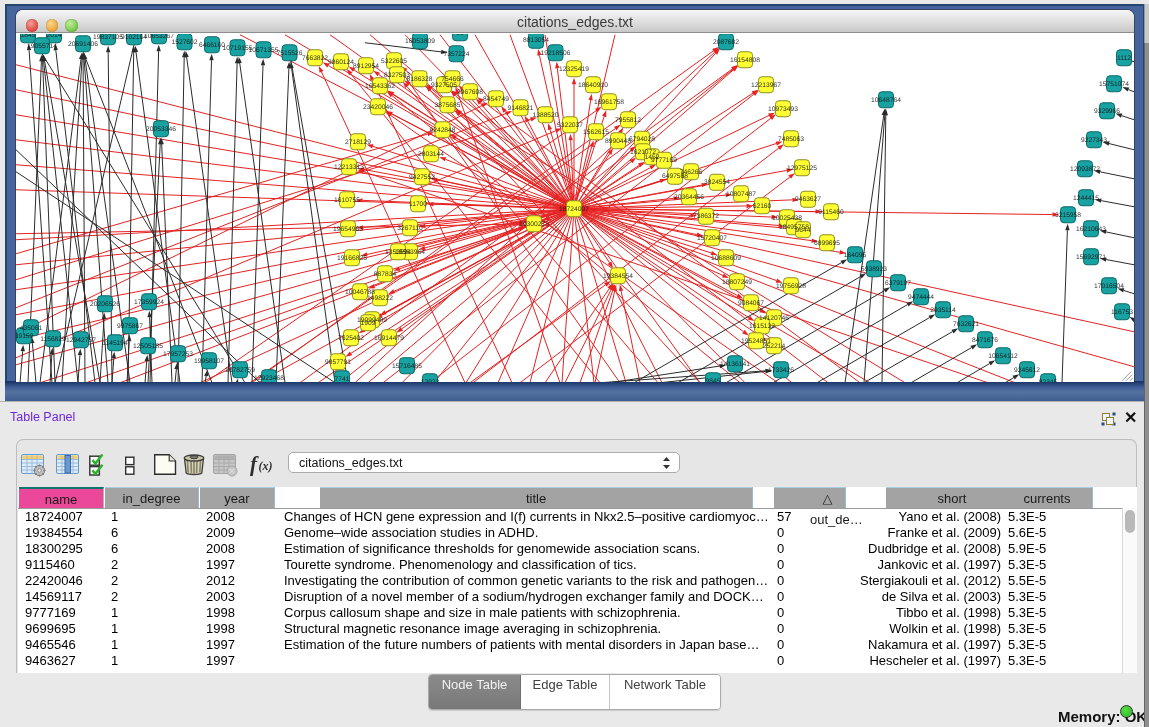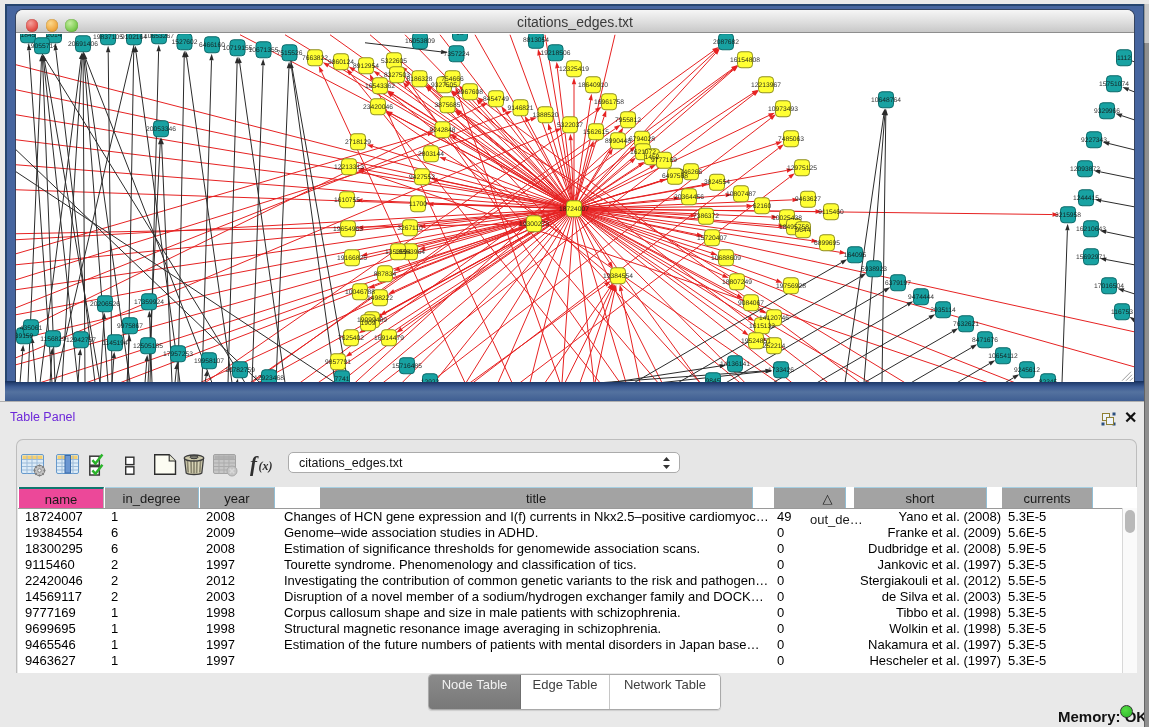--- a/index.html
+++ b/index.html
@@ -844,30 +844,30 @@
             <path d="M4.5 13 L8 9 L1 9 Z" fill="#333"></path>
 </svg></span>
       </div>
     <div id="tbl">
       <div id="thead">
         <div class="th" style="left:1px; width:85px; background:#ec4899; border-right:1px solid #b5b5b5; border-top:2px solid #0f766e;">name</div>
         <div class="th" style="left:87px; width:94px;">in_degree</div>
         <div class="th" style="left:182px; width:75px;">year</div>
         <div class="th" style="left:258px; width:433px;margin-left:44px;">title</div>
         <div class="th" style="left:756px; width:72px;padding-left:36px;">△ out_de…</div>
-        <div class="th" style="left:836px; width:133px;">short</div>
+        <div class="th" style="left:868px; width:133px;">short</div>
         <div class="th" style="left:984px; width:91px;">currents</div>
       </div>
       <div id="tbody">
 <div class="tr">
             <div class="c0">18724007</div>
             <div class="c1">1</div>
             <div class="c2">2008</div>
             <div class="c3">Changes of HCN gene expression and I(f) currents in Nkx2.5–positive cardiomyoc…</div>
-            <div class="c4">49</div>
+            <div class="c4">57</div>
             <div class="c5">Yano et al. (2008)</div>
             <div class="c6">5.3E-5</div>
           </div>
 <div class="tr">
             <div class="c0">19384554</div>
             <div class="c1">6</div>
             <div class="c2">2009</div>
             <div class="c3">Genome–wide association studies in ADHD.</div>
             <div class="c4">0</div>
             <div class="c5">Franke et al. (2009)</div>

